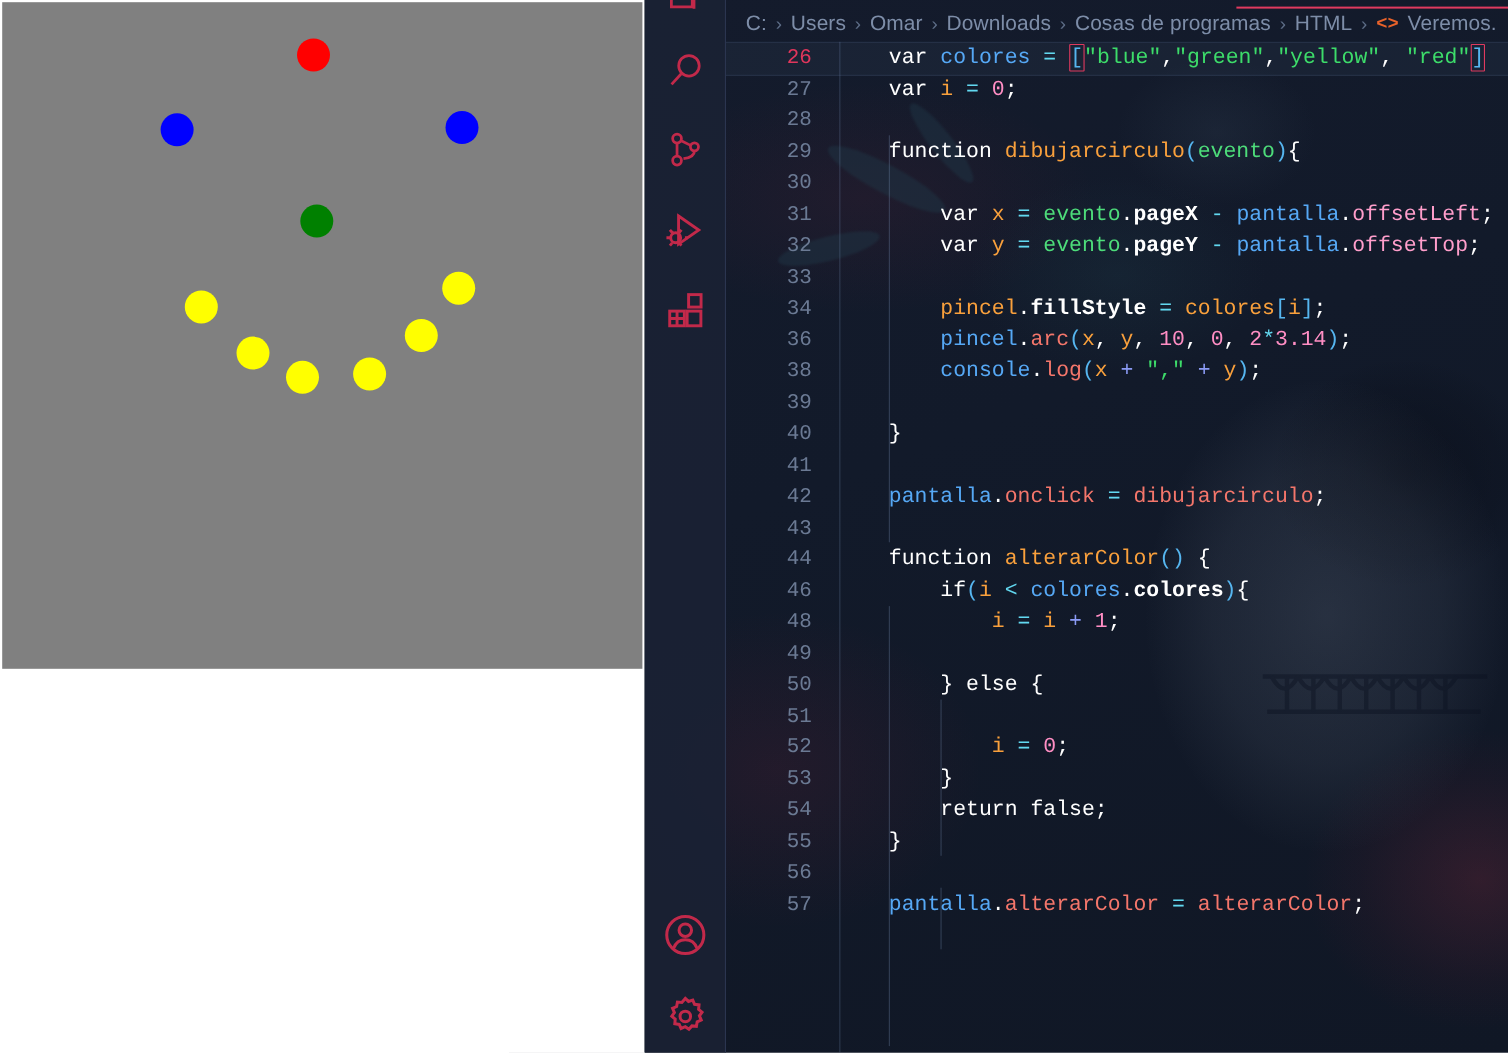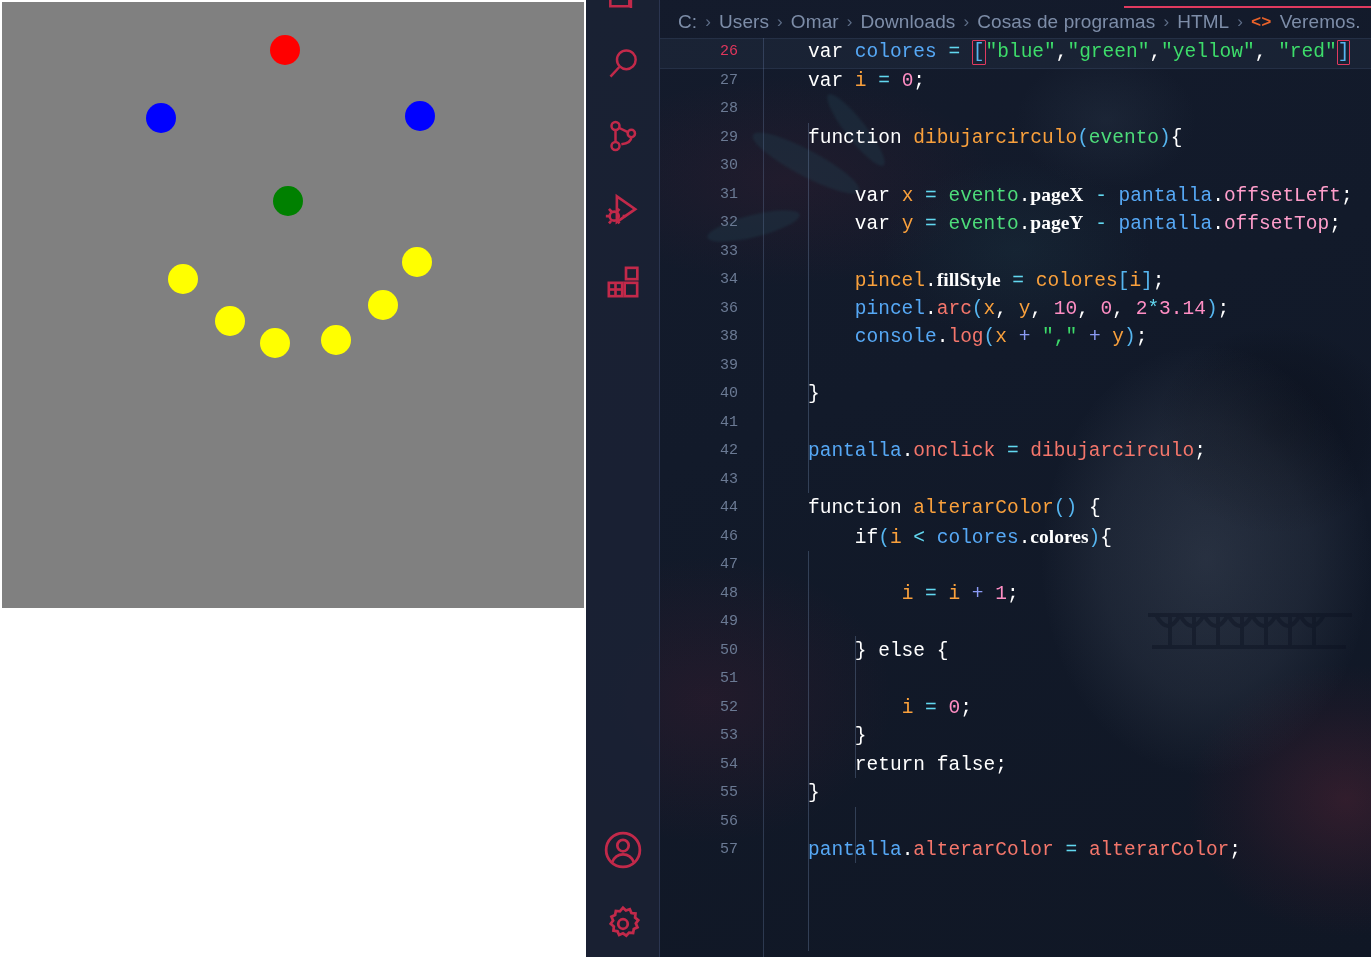--- a/index.html
+++ b/index.html
@@ -118,21 +118,21 @@
   .code-line.active::before {
     content: ""; position: absolute; left: 0; top: 0;
     width: 100%; height: 28.5px;
     background: rgba(110,140,190,0.07);
     border-top: 1px solid rgba(120,150,200,0.12);
     border-bottom: 1px solid rgba(120,150,200,0.12);
   }
   .ln {
     position: absolute; left: 0; top: 0;
     width: 78px; text-align: right;
-    color: #6b7a94; font-size: 15px;
+    color: #6b7a94; font-size: 19px;
   }
   .code-line.active .ln { color: #e0365c; }
   .code-text {
     position: absolute; left: 148px; top: 0;
   }
   #gutter-divider {
     position: absolute; left: 103px; top: 0; width: 1px; height: 100%;
     background: rgba(120,145,185,0.28);
   }
   .indent-guide {
@@ -140,21 +140,21 @@
     background: rgba(130,155,195,0.30);
   }
 
   
   .t-kw      { color: #ffffff; }
   .t-op      { color: #62d8f0; }
   .t-str     { color: #3ddc6a; }
   .t-num     { color: #ff8ec4; }
   .t-fnor    { color: #f9a03c; }
   .t-obj     { color: #56a8f5; }
-  .t-prop    { color: #ffffff; font-weight: bold; font-family: Liberation Serif, serif; }
+  .t-prop    { color: #ffffff; font-weight: bold; }
   .t-propp   { color: #ff9ecb; }
   .t-param   { color: #4ddc7a; }
   .t-punc    { color: #56b6f0; }
   .t-white   { color: #ffffff; }
   .t-plus    { color: #8b9bf5; }
   .t-sal     { color: #f4766b; }
   .bracket-box {
     border: 1px solid #e03a5f;
     border-radius: 1px;
     padding: 0 0 1px 0;
@@ -312,21 +312,20 @@
             <div class="code-line"><span class="ln">34</span><span class="code-text">    <span class="t-fnor">pincel</span><span class="t-white">.</span><span class="t-prop">fillStyle</span> <span class="t-op">=</span> <span class="t-fnor">colores</span><span class="t-punc">[</span><span class="t-fnor">i</span><span class="t-punc">]</span><span class="t-white">;</span></span></div>
             <div class="code-line"><span class="ln">36</span><span class="code-text">    <span class="t-obj">pincel</span><span class="t-white">.</span><span class="t-sal">arc</span><span class="t-punc">(</span><span class="t-fnor">x</span><span class="t-white">,</span> <span class="t-fnor">y</span><span class="t-white">,</span> <span class="t-num">10</span><span class="t-white">,</span> <span class="t-num">0</span><span class="t-white">,</span> <span class="t-num">2</span><span class="t-op">*</span><span class="t-num">3.14</span><span class="t-punc">)</span><span class="t-white">;</span></span></div>
             <div class="code-line"><span class="ln">38</span><span class="code-text">    <span class="t-obj">console</span><span class="t-white">.</span><span class="t-sal">log</span><span class="t-punc">(</span><span class="t-fnor">x</span> <span class="t-plus">+</span> <span class="t-str">","</span> <span class="t-plus">+</span> <span class="t-fnor">y</span><span class="t-punc">)</span><span class="t-white">;</span></span></div>
             <div class="code-line"><span class="ln">39</span><span class="code-text"></span></div>
             <div class="code-line"><span class="ln">40</span><span class="code-text"><span class="t-white">}</span></span></div>
             <div class="code-line"><span class="ln">41</span><span class="code-text"></span></div>
             <div class="code-line"><span class="ln">42</span><span class="code-text"><span class="t-obj">pantalla</span><span class="t-white">.</span><span class="t-sal">onclick</span> <span class="t-op">=</span> <span class="t-sal">dibujarcirculo</span><span class="t-white">;</span></span></div>
             <div class="code-line"><span class="ln">43</span><span class="code-text"></span></div>
             <div class="code-line"><span class="ln">44</span><span class="code-text"><span class="t-kw">function</span> <span class="t-fnor">alterarColor</span><span class="t-punc">(</span><span class="t-punc">)</span> <span class="t-white">{</span></span></div>
             <div class="code-line"><span class="ln">46</span><span class="code-text">    <span class="t-kw">if</span><span class="t-punc">(</span><span class="t-fnor">i</span> <span class="t-op">&lt;</span> <span class="t-obj">colores</span><span class="t-white">.</span><span class="t-prop">colores</span><span class="t-punc">)</span><span class="t-white">{</span></span></div>
-            <div class="code-line"><span class="ln">47</span><span class="code-text"></span></div>
             <div class="code-line"><span class="ln">48</span><span class="code-text">        <span class="t-fnor">i</span> <span class="t-op">=</span> <span class="t-fnor">i</span> <span class="t-plus">+</span> <span class="t-num">1</span><span class="t-white">;</span></span></div>
             <div class="code-line"><span class="ln">49</span><span class="code-text"></span></div>
             <div class="code-line"><span class="ln">50</span><span class="code-text">    <span class="t-white">}</span> <span class="t-kw">else</span> <span class="t-white">{</span></span></div>
             <div class="code-line"><span class="ln">51</span><span class="code-text"></span></div>
             <div class="code-line"><span class="ln">52</span><span class="code-text">        <span class="t-fnor">i</span> <span class="t-op">=</span> <span class="t-num">0</span><span class="t-white">;</span></span></div>
             <div class="code-line"><span class="ln">53</span><span class="code-text">    <span class="t-white">}</span></span></div>
             <div class="code-line"><span class="ln">54</span><span class="code-text">    <span class="t-kw">return</span> <span class="t-kw">false</span><span class="t-white">;</span></span></div>
             <div class="code-line"><span class="ln">55</span><span class="code-text"><span class="t-white">}</span></span></div>
             <div class="code-line"><span class="ln">56</span><span class="code-text"></span></div>
             <div class="code-line"><span class="ln">57</span><span class="code-text"><span class="t-obj">pantalla</span><span class="t-white">.</span><span class="t-sal">alterarColor</span> <span class="t-op">=</span> <span class="t-sal">alterarColor</span><span class="t-white">;</span></span></div>

